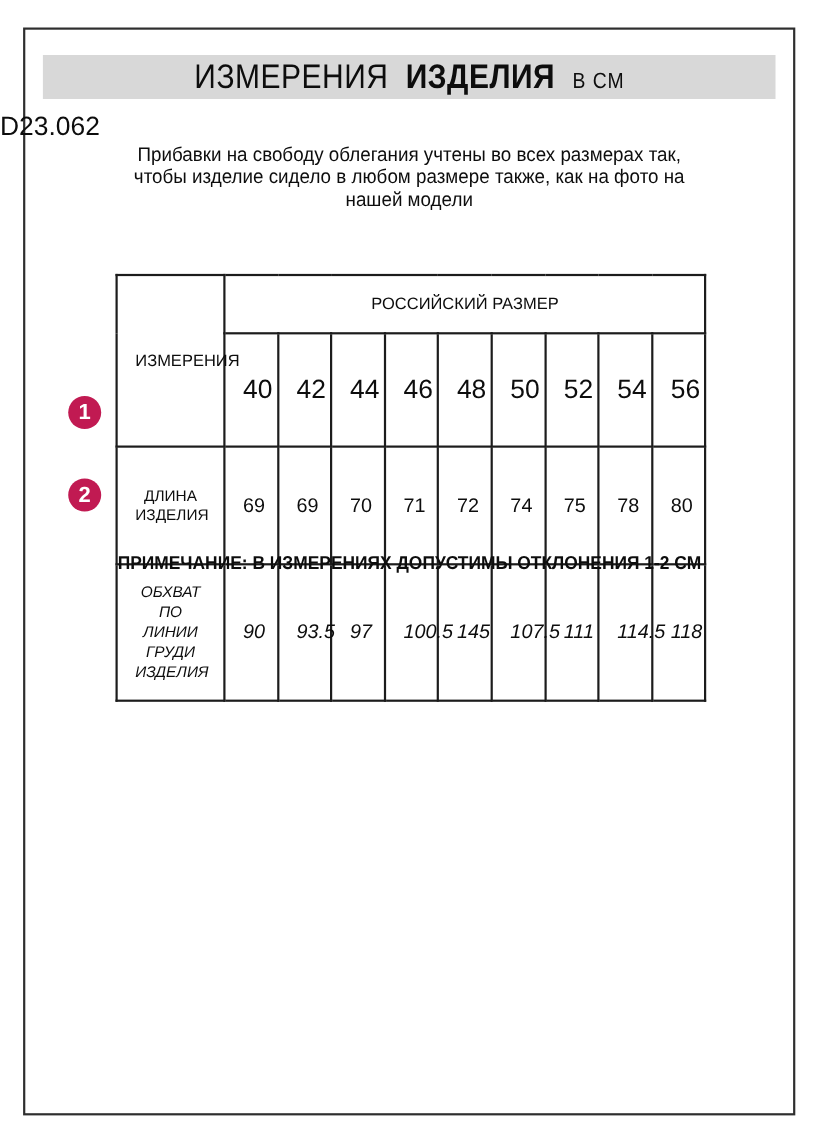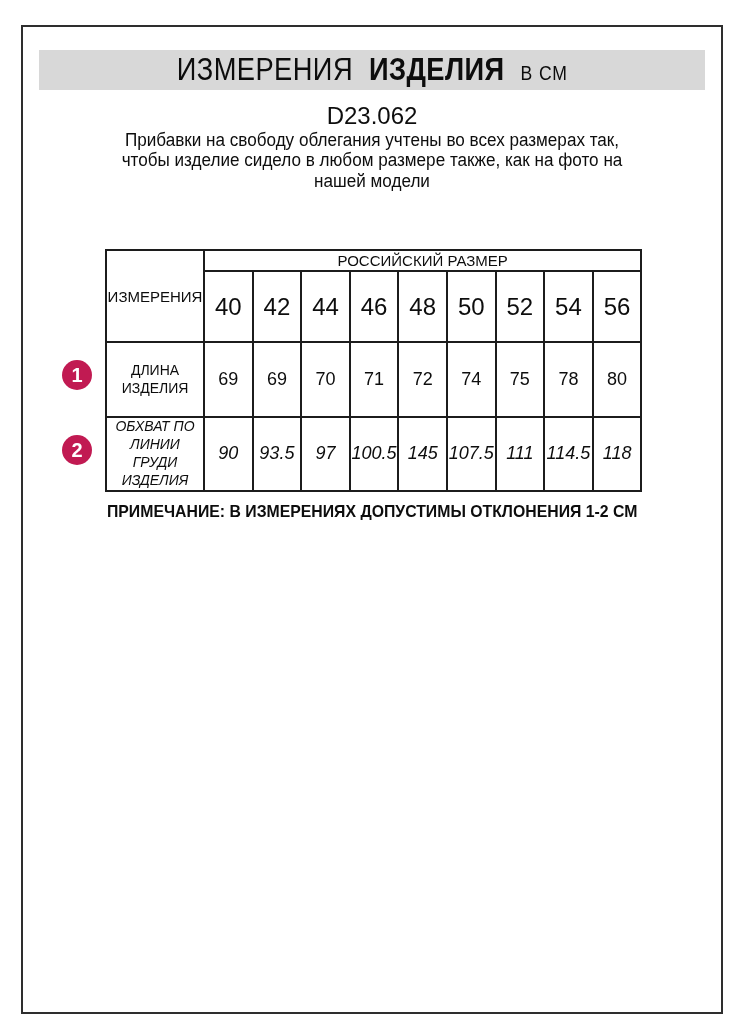--- a/index.html
+++ b/index.html
@@ -17,34 +17,34 @@
     background:#d8d8d8;display:flex;align-items:center;justify-content:center;
   }
   .title-inner{
     display:inline-flex;align-items:baseline;gap:18px;white-space:nowrap;
     transform:scaleX(0.88);transform-origin:50% 50%;
   }
   .title-main{font-size:31px;font-weight:400;letter-spacing:0.5px;}
   .title-bold{font-size:31px;font-weight:700;letter-spacing:0.5px;}
   .title-unit{font-size:20px;font-weight:400;letter-spacing:1px;}
   .product-code{
-    position:absolute;left:0;top:102px;width:744px;text-align:center;
+    position:absolute;left:0;top:102px;width:744px;text-align:left;
     font-size:24px;font-weight:400;
   }
   .description{
     position:absolute;left:97px;top:130px;width:550px;text-align:center;
     font-size:18px;line-height:1.13;font-weight:400;
     transform:scaleX(0.95);transform-origin:50% 0;
   }
   table.size-table{
     position:absolute;left:105px;top:249px;width:536px;
     border-collapse:collapse;table-layout:fixed;
   }
   table.size-table td,table.size-table th{
-    border:2px solid #1c1c1c;padding:0;text-align:center;vertical-align:middle;
+    border:2px solid #1c1c1c;padding:16px;text-align:center;vertical-align:middle;
     font-weight:400;background:#fff;
   }
   .corner-cell{font-size:15px;}
   .group-header{font-size:15px;height:19px;}
   .size-cell{font-size:24px;font-weight:700;height:69px;margin-top:34px;}
   .row-label{font-size:14px;line-height:1.28;margin-top:32px;}
   .val-cell{font-size:18px;}
   .row-len td{height:73px;}
   .row-chest td{height:70px;font-style:italic;}
   .marker{

